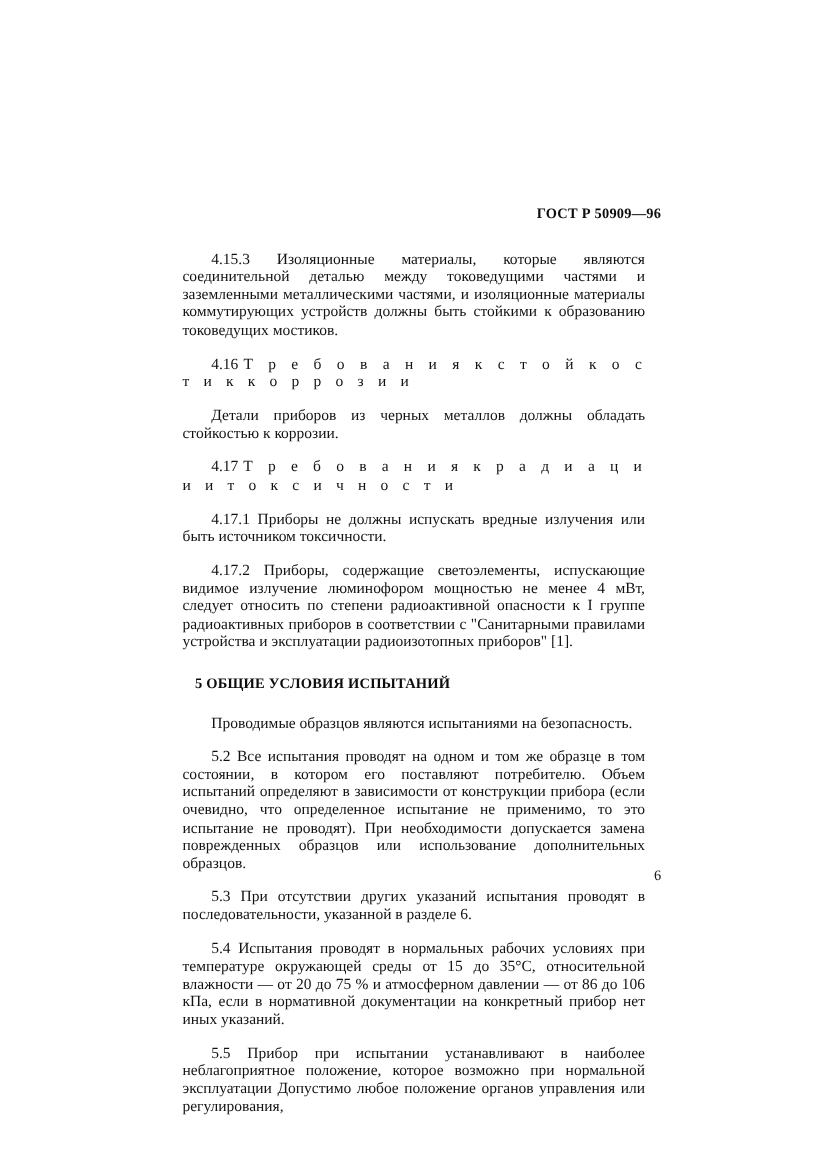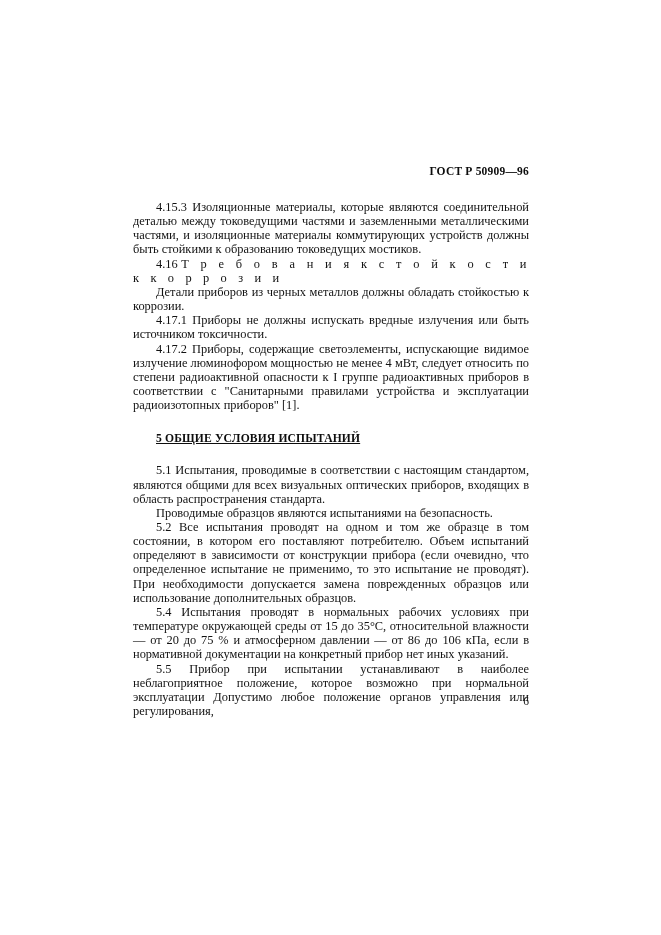--- a/index.html
+++ b/index.html
@@ -38,41 +38,40 @@
     line-height: 14px;
     margin: 0 0 22px 0;
     color: #0d0d0d;
   }
 
   .para {
     font-size: 12.4px;
     line-height: 14.15px;
     text-align: justify;
     text-justify: inter-word;
-    margin: 0;
+    margin: 13px;
     text-indent: 23px;
     color: #121212;
     hyphens: manual;
   }
 
   
   .para .spaced {
     letter-spacing: 2.55px;
     word-spacing: 3.2px;
   }
 
   .section-title {
     font-size: 11.6px;
     font-weight: bold;
     line-height: 14px;
     text-indent: 0;
     margin: 20px 0 17px 23px;
     letter-spacing: 0.15px;
     color: #0d0d0d;
-    text-decoration: underline;
   }
 
   .page-number {
     position: absolute;
     left: 133px;
     top: 694px;
     width: 396px;
     text-align: right;
     font-size: 11.5px;
     line-height: 14px;
@@ -90,34 +89,35 @@
   <div class="content">
 
     <div class="running-head">ГОСТ Р 50909—96</div>
 
     <p class="para">4.15.3  Изоляционные материалы, которые являются соединительной деталью между токоведущими частями и заземленными металлическими частями, и изоляционные материалы коммутирующих устройств должны быть стойкими к образованию токоведущих мостиков.</p>
 
     <p class="para"><span>4.16 </span><span class="spaced">Т р е б о в а н и я   к   с т о й к о с т и   к   к о р р о з и и</span></p>
 
     <p class="para">Детали приборов из черных металлов должны обладать стойкостью к коррозии.</p>
 
+    <p class="para"><span>4.17 </span><span class="spaced">Т р е б о в а н и я   к   р а д и а ц и и   и   т о к с и ч н о с т и</span></p>
 
     <p class="para">4.17.1  Приборы не должны испускать вредные излучения или быть источником токсичности.</p>
 
     <p class="para">4.17.2 Приборы, содержащие светоэлементы, испускающие видимое излучение люминофором мощностью не менее 4 мВт, следует относить по степени радиоактивной опасности к I группе радиоактивных приборов в соответствии с "Санитарными правилами устройства и эксплуатации радиоизотопных приборов" [1].</p>
 
 
     <h2 class="section-title">5 ОБЩИЕ УСЛОВИЯ ИСПЫТАНИЙ</h2>
 
-    <p class="para">5.1  Испытания, проводимые в соответствии с настоящим стандартом, являются общими для всех визуальных оптических приборов, входящих в область распространения стандарта.</p>
 
     <p class="para">Проводимые образцов являются испытаниями на безопасность.</p>
 
     <p class="para">5.2  Все испытания проводят на одном и том же образце в том состоянии, в котором его поставляют потребителю. Объем испытаний определяют в зависимости от конструкции прибора (если очевидно, что определенное испытание не применимо, то это испытание не проводят). При необходимости допускается замена поврежденных образцов или использование дополнительных образцов.</p>
 
+    <p class="para">5.3  При отсутствии других указаний испытания проводят в последовательности, указанной в разделе 6.</p>
 
     <p class="para">5.4  Испытания проводят в нормальных рабочих условиях при температуре окружающей среды от 15 до 35°С, относительной влажности — от 20 до 75 % и атмосферном давлении — от 86 до 106 кПа, если в нормативной документации на конкретный прибор нет иных указаний.</p>
 
     <p class="para">5.5  Прибор при испытании устанавливают в наиболее неблагоприятное положение, которое возможно при нормальной эксплуатации Допустимо любое положение органов управления или регулирования,</p>
 
   </div>
 
   <div class="page-number">6</div>
 
 </div>

